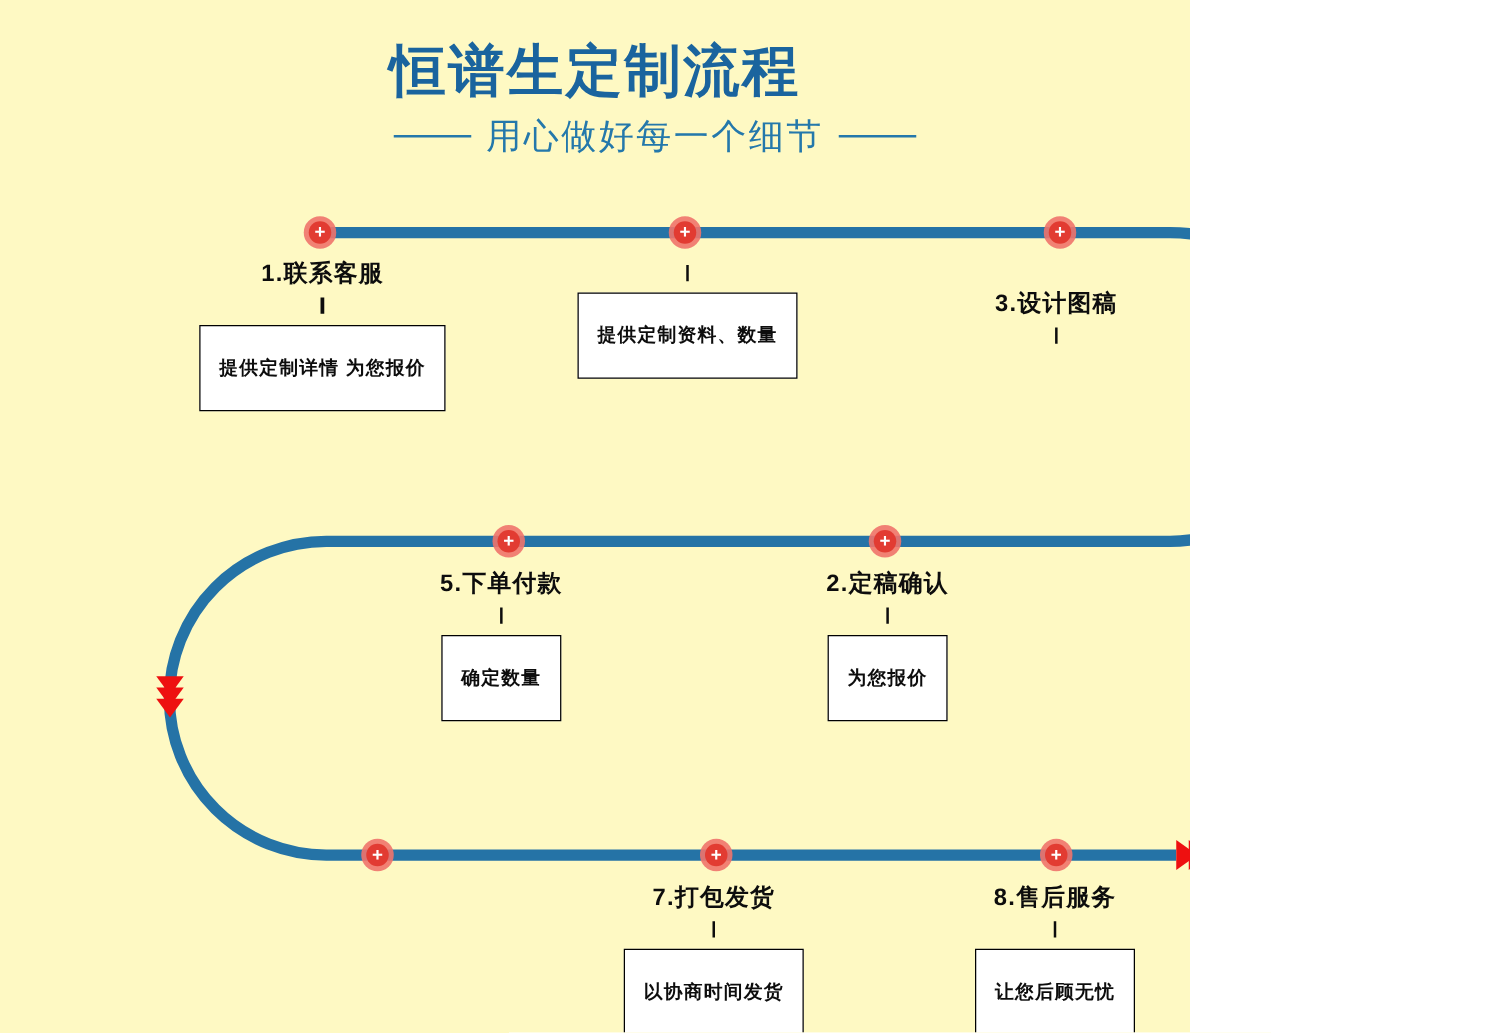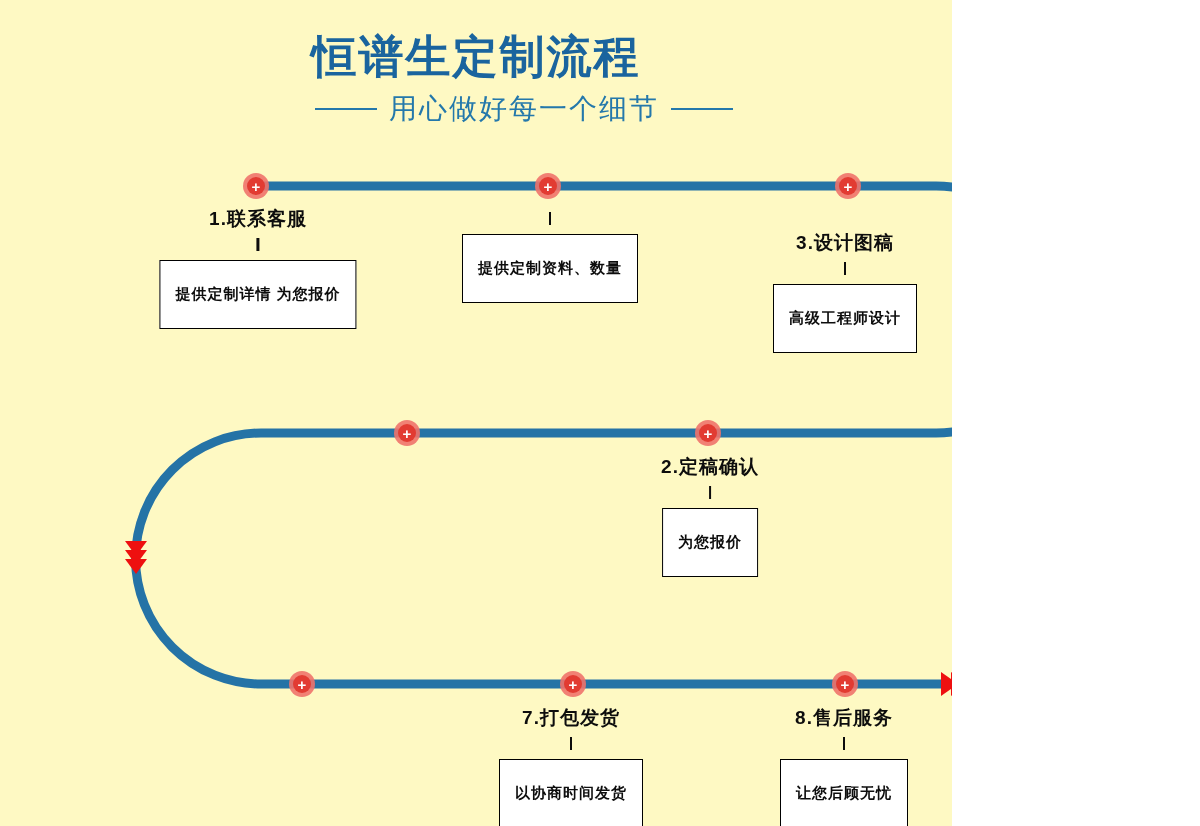--- a/index.html
+++ b/index.html
@@ -135,26 +135,30 @@
     <div class="step-connector"></div>
     <div class="step-box">提供定制详情 为您报价</div>
   </div>
   <div class="step s2">
     <div class="step-connector"></div>
     <div class="step-box">提供定制资料、数量</div>
   </div>
   <div class="step s3">
     <div class="step-title">3.设计图稿</div>
     <div class="step-connector"></div>
-    <div class="step-box">高级工程师设计</div>
   </div>
   <div class="step s4">
     <div class="step-title">2.定稿确认</div>
     <div class="step-connector"></div>
     <div class="step-box">为您报价</div>
+  </div>
+  <div class="step s5">
+    <div class="step-title">5.下单付款</div>
+    <div class="step-connector"></div>
+    <div class="step-box">确定数量</div>
   </div>
   <div class="step s7">
     <div class="step-title">7.打包发货</div>
     <div class="step-connector"></div>
     <div class="step-box">以协商时间发货</div>
   </div>
   <div class="step s8">
     <div class="step-title">8.售后服务</div>
     <div class="step-connector"></div>
     <div class="step-box">让您后顾无忧</div>

